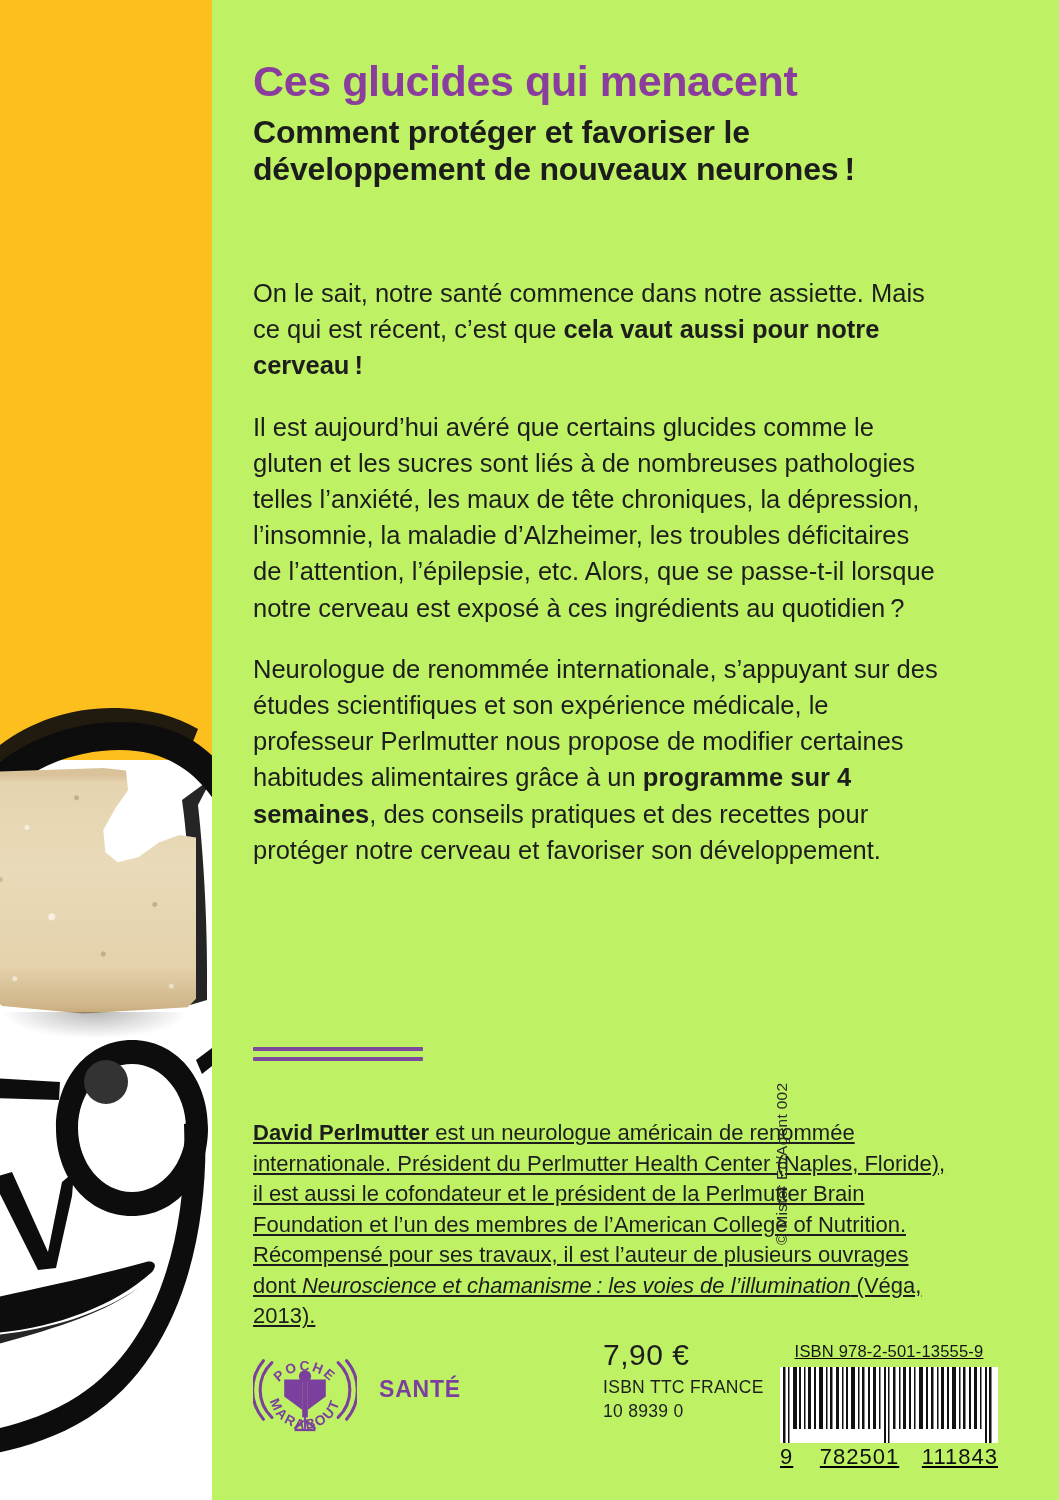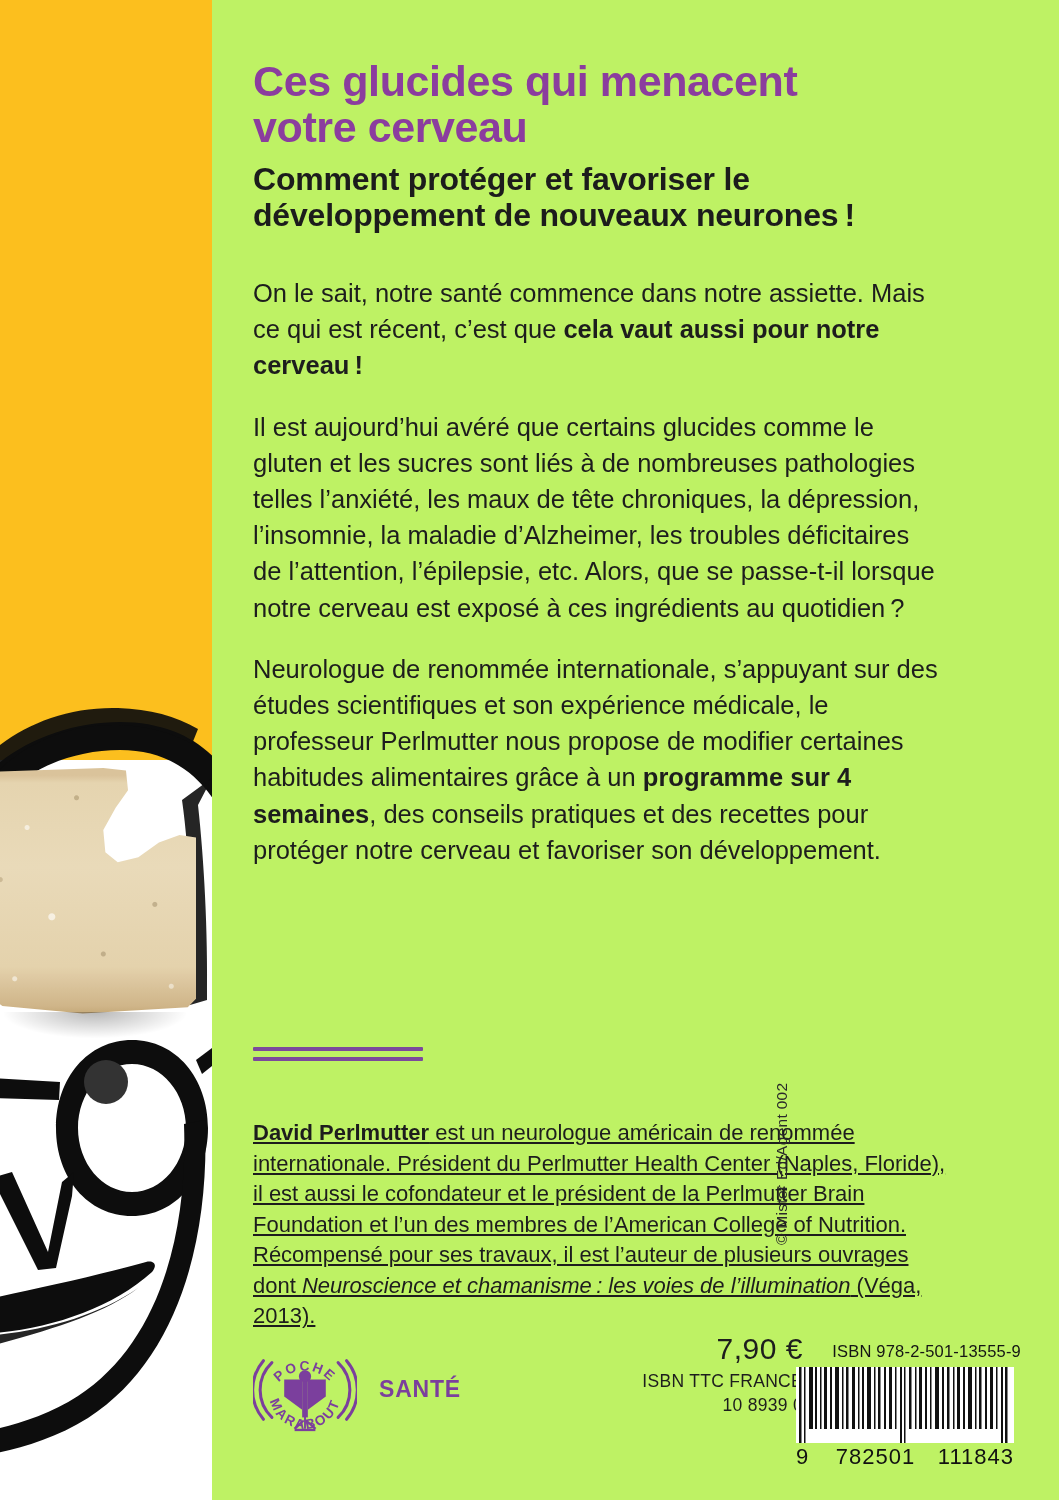--- a/index.html
+++ b/index.html
@@ -157,43 +157,44 @@
     top: 46px;
     color: #7B3F9D;
     font-weight: 700;
     font-size: 23px;
     letter-spacing: 0.8px;
   }
 
   #price-block {
     position: absolute;
     left: 350px;
-    top: 2px;
+    top: 8px;
     width: 200px;
-    text-align: right;
+    text-align: left;
     color: #1d1d1d;
   }
   #price-block .price {
     font-size: 30px;
     letter-spacing: 0.5px;
     line-height: 1.1;
     margin-bottom: 5px;
   }
   #price-block .price-note {
     font-size: 17.5px;
     letter-spacing: 0.3px;
     line-height: 1.35;
   }
 
   #isbn-block {
     position: absolute;
-    left: 536px;
+    left: 520px;
     top: 12px;
     width: 232px;
-    text-align: right;
+    text-align: center;
+    text-decoration: underline;
   }
   #isbn-block .isbn-text {
     font-size: 16.5px;
     color: #141414;
     letter-spacing: 0.2px;
     margin-bottom: 6px;
   }
   #barcode {
     width: 218px;
     height: 76px;
@@ -282,21 +283,20 @@
 
     <div id="bread"></div>
     <div id="bread-shadow"></div>
   </div>
 
   <div id="content">
 
     <div id="title-block">
       <h1 class="title-main">
         <span>Ces glucides qui menacent</span><br>
-        <span>votre cerveau</span>
       </h1>
       <h2 class="title-sub">
         <span>Comment protéger et favoriser le</span><br>
         <span>développement de nouveaux neurones !</span>
       </h2>
     </div>
 
     <div id="body-copy">
       <p class="para">
         <span>On le sait, notre santé commence dans notre assiette. Mais ce qui est récent, c’est que </span><b>cela vaut aussi pour notre cerveau !</b>

